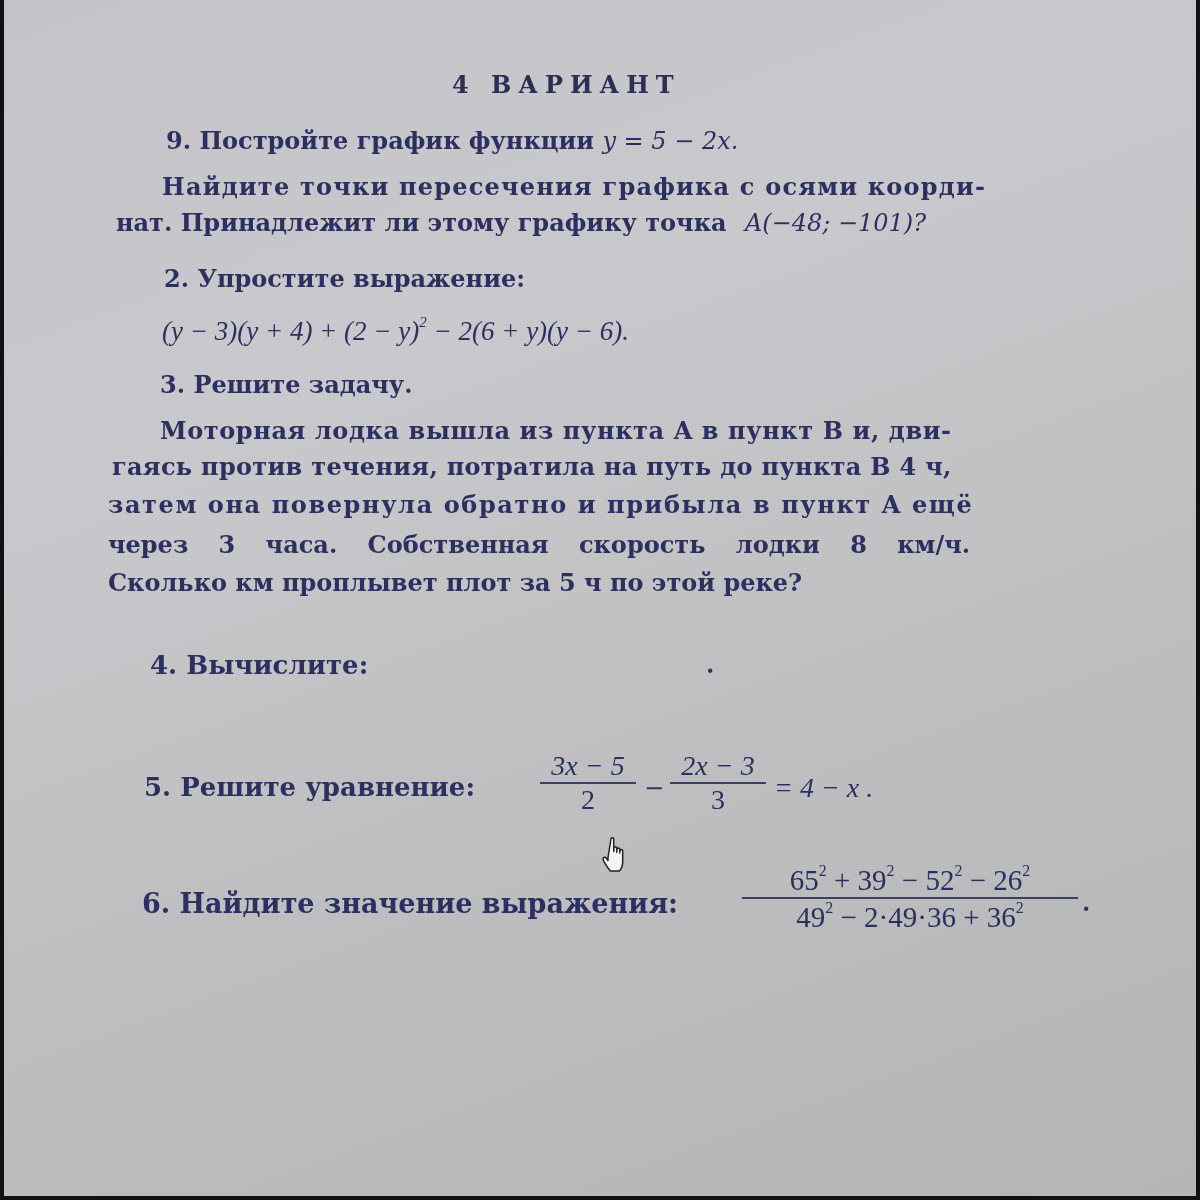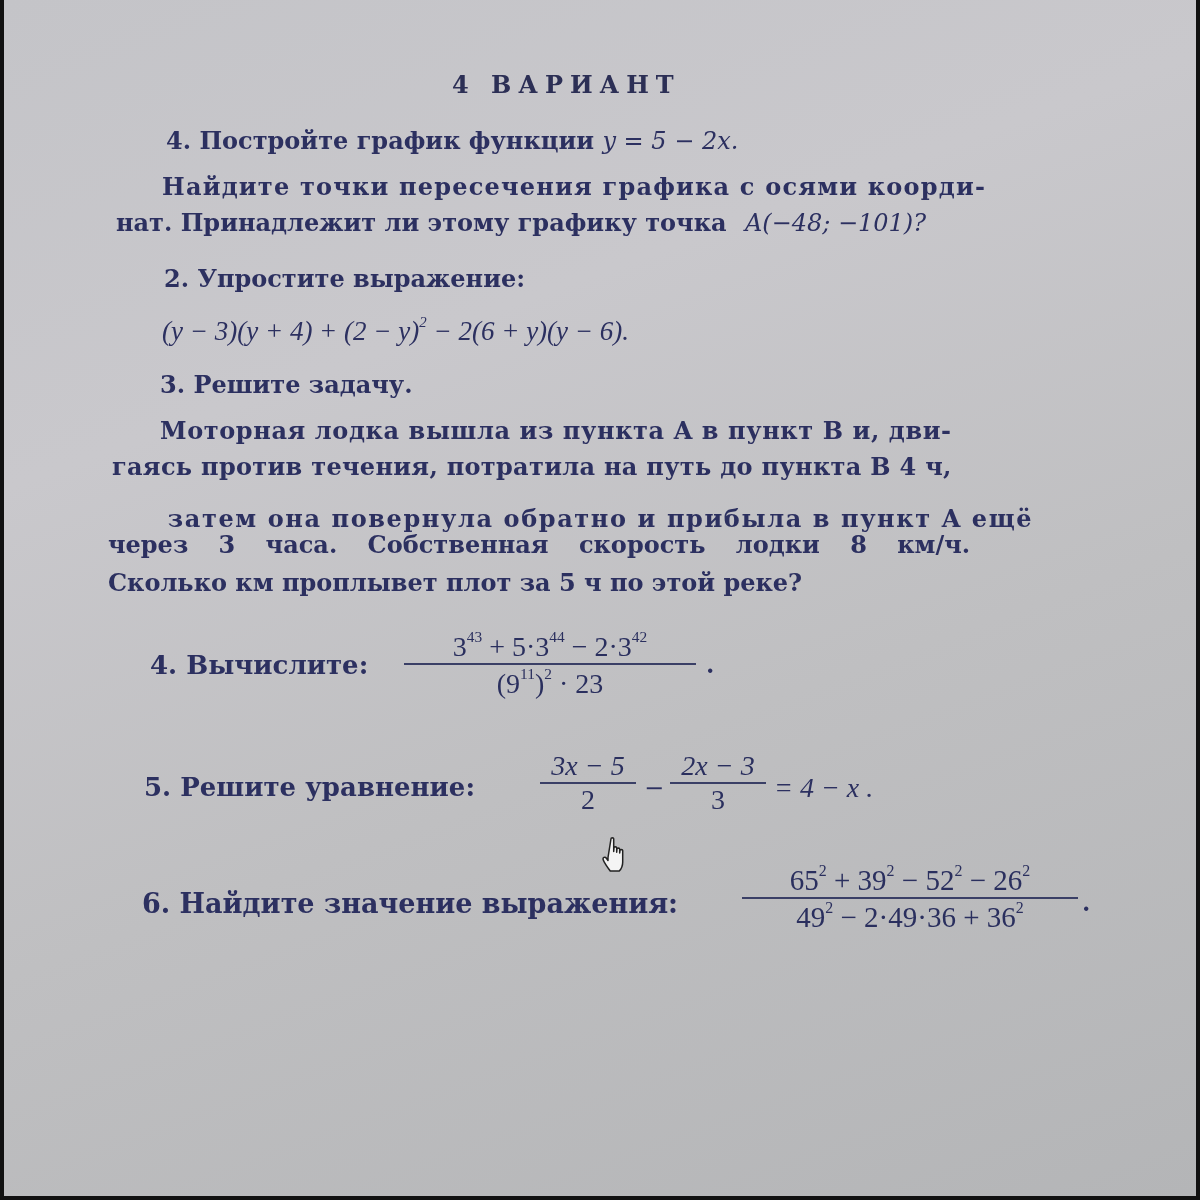--- a/index.html
+++ b/index.html
@@ -38,47 +38,42 @@
 </style>
 </head>
 <body>
 
 <div class="screen">
   <div class="page">
 
     <div class="title">4 ВАРИАНТ</div>
 
     <div class="line" style="left:162px; top:126px;">
-      <span>4. Постройте график функции</span>
+      <span>9. Постройте график функции</span>
       <span class="it" style="margin-left:0;">y = 5 − 2x.</span>
     </div>
     <div class="line" style="left:158px; top:172px; width:912px; letter-spacing:1.2px;">Найдите точки пересечения графика с осями коорди-</div>
     <div class="line" style="left:112px; top:208px;">
       <span>нат. Принадлежит ли этому графику точка</span>
       <span class="it" style="margin-left:10px;">A(−48; −101)?</span>
     </div>
 
     <div class="line" style="left:160px; top:264px;">2. Упростите выражение:</div>
     <div class="line it" style="left:158px; top:314px; font-family:'Liberation Serif',serif; font-size:27px;">
       <span>(y − 3)(y + 4) + (2 − y)</span><sup>2</sup><span> − 2(6 + y)(y − 6).</span>
     </div>
 
     <div class="line" style="left:156px; top:370px;">3. Решите задачу.</div>
     <div class="line" style="left:156px; top:416px; width:925px; letter-spacing:0.6px;">Моторная лодка вышла из пункта A в пункт B и, дви-</div>
     <div class="line" style="left:108px; top:452px; width:975px; letter-spacing:0.3px;">гаясь против течения, потратила на путь до пункта B 4 ч,</div>
-    <div class="line" style="left:104px; top:504px; width:985px; letter-spacing:1.6px;text-align:center;">затем она повернула обратно и прибыла в пункт A ещё</div>
+    <div class="line" style="left:104px; top:490px; width:985px; letter-spacing:1.6px;">затем она повернула обратно и прибыла в пункт A ещё</div>
     <div class="line" style="left:104px; top:530px; width:985px; word-spacing:22px;">через 3 часа. Собственная скорость лодки 8 км/ч.</div>
     <div class="line" style="left:104px; top:568px;">Сколько км проплывет плот за 5 ч по этой реке?</div>
 
     <div class="line" style="left:146px; top:650px; font-size:26px;">4. Вычислите:</div>
-    <div class="frac" style="left:400px; top:628px; font-size:28px;">
-      <div class="num">3<sup>43</sup> + 5·3<sup>44</sup> − 2·3<sup>42</sup></div>
-      <div class="bar" style="width:292px;"></div>
-      <div class="den">(9<sup>11</sup>)<sup>2</sup> · 23</div>
-    </div>
     <div class="line" style="left:702px; top:650px;">.</div>
 
     <div class="line" style="left:140px; top:772px; font-size:26px;">5. Решите уравнение:</div>
     <div class="frac" style="left:536px; top:750px; font-size:28px;">
       <div class="num it">3x − 5</div>
       <div class="bar" style="width:96px;"></div>
       <div class="den">2</div>
     </div>
     <div class="line" style="left:640px; top:774px; font-weight:normal;">−</div>
     <div class="frac" style="left:666px; top:750px; font-size:28px;">

